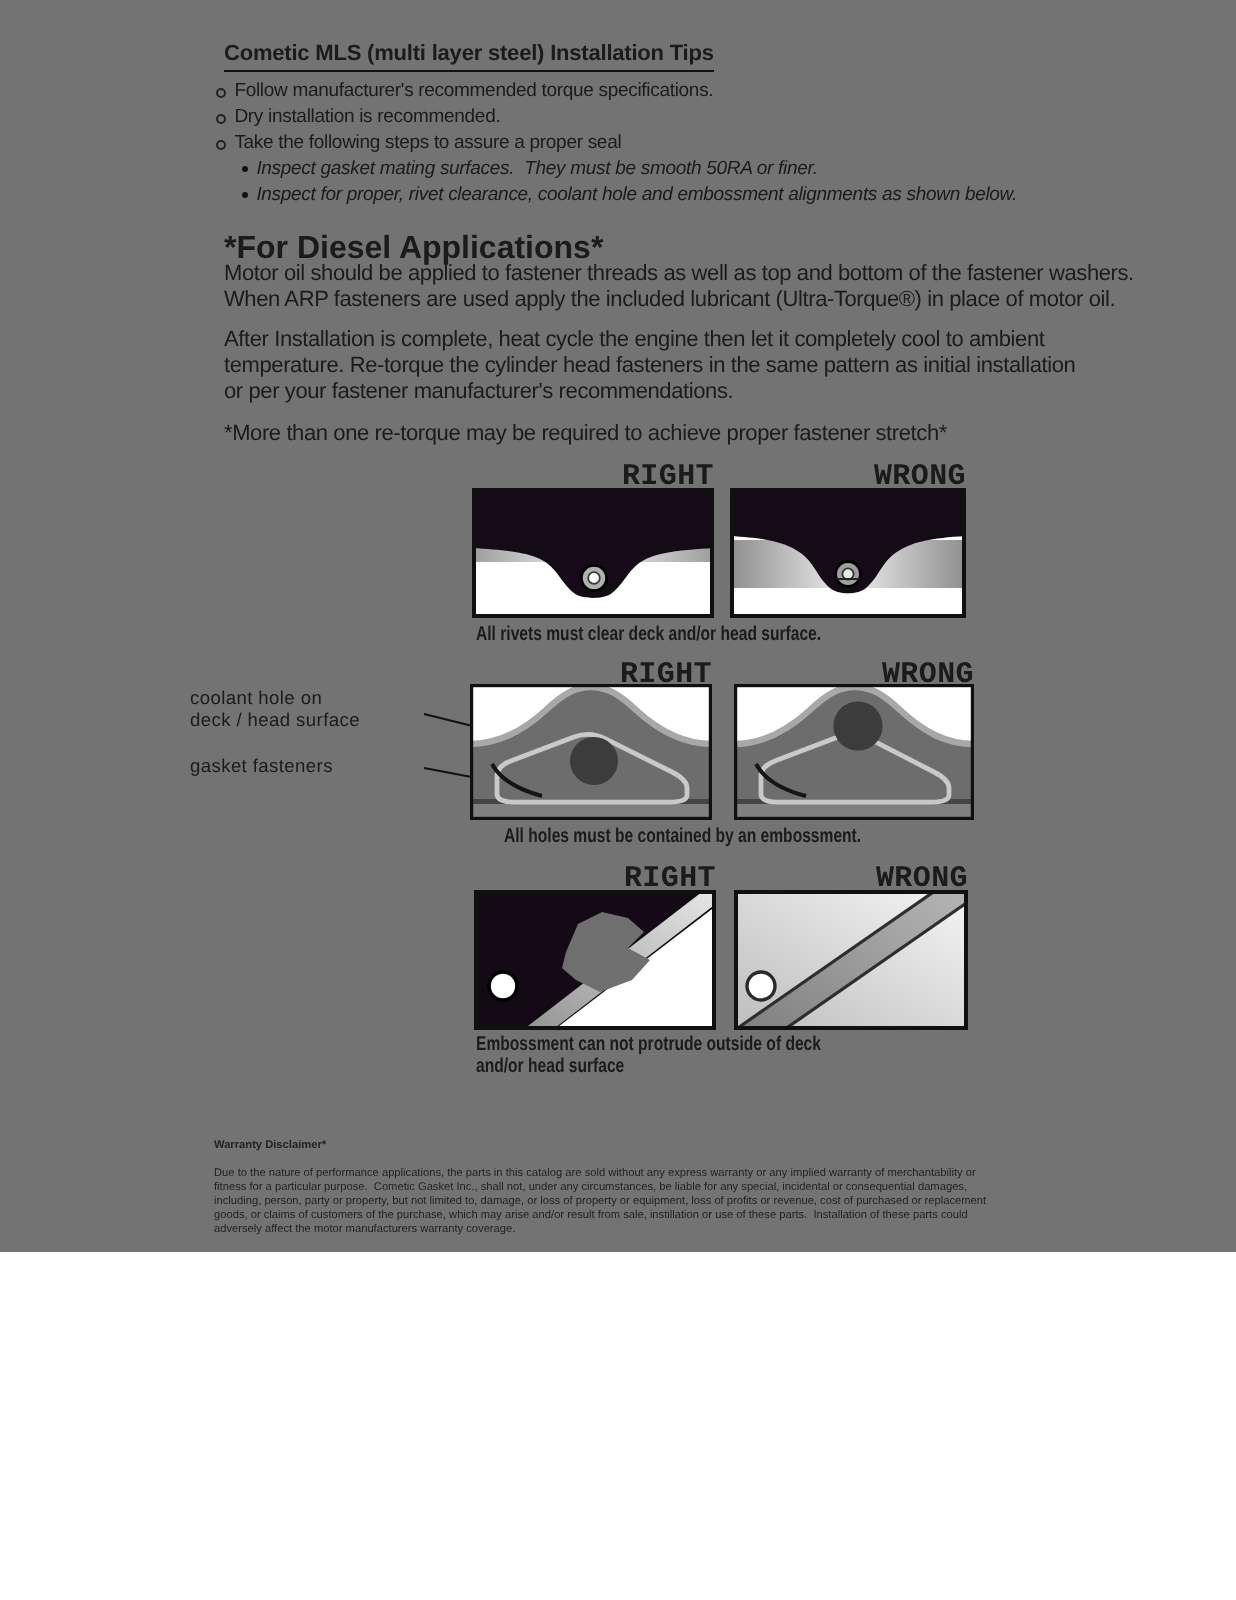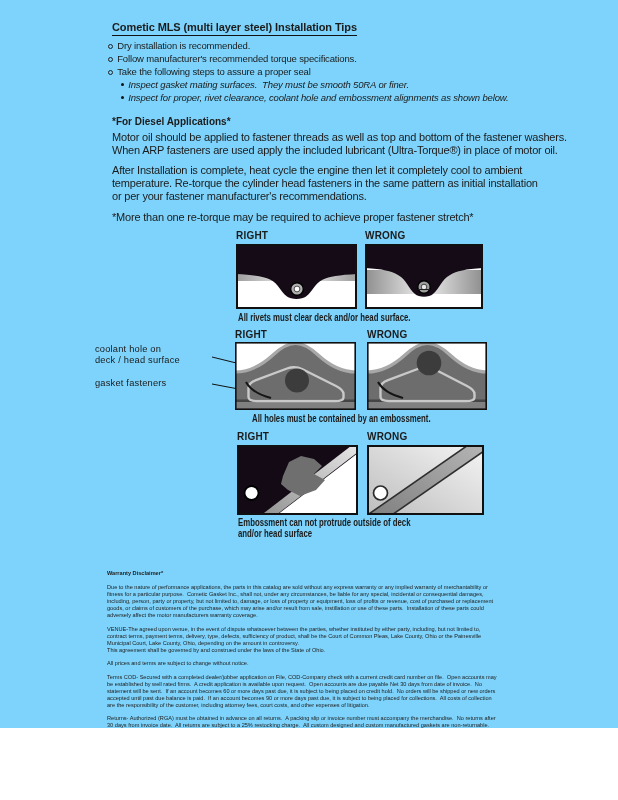--- a/index.html
+++ b/index.html
@@ -1,33 +1,33 @@
 <!DOCTYPE html>
 <html><head>
 <meta charset="utf-8">
 <style>
   html,body { margin:0; padding:0; background:#ffffff; }
   .page {
-    position:relative; width:618px; height:728px; background:#7dd3fc;
+    position:relative; width:618px; height:626px; background:#737373;
     font-family:"Liberation Sans", sans-serif; color:#1b1b1b; overflow:hidden;
   }
   .title {
     position:absolute; left:112px; top:21px;
     font-size:11px; font-weight:bold; letter-spacing:-0.1px;
     border-bottom:1.2px solid #111; padding-bottom:1.5px; white-space:pre;
   }
   .bullets { position:absolute; left:108px; top:39px; font-size:9.5px; letter-spacing:-0.15px; }
   .b-row { display:flex; align-items:flex-start; height:13px; line-height:13px; white-space:pre; }
   .b-row.sub { margin-left:13px;font-style:italic; }
   .ring { width:3.2px; height:3.2px; border:0.9px solid #222; border-radius:50%; margin:4.5px 4px 0 0; flex:none; }
   .dot  { width:3.2px; height:3.2px; background:#111; border-radius:50%; margin:4.8px 4px 0 0; flex:none; }
-  .h2 { position:absolute; left:112px; top:116px; font-size:10px; font-weight:bold; white-space:pre; }
+  .h2 { position:absolute; left:112px; top:116px; font-size:16px; font-weight:bold; white-space:pre; }
   .para { position:absolute; left:112px; font-size:11px; line-height:13px; letter-spacing:-0.2px; white-space:pre; }
   #para1 { top:131px; } #para2 { top:164px; } #note { top:211px; }
-  .fig-label { position:absolute; font-size:10px; font-weight:bold; text-align:left; letter-spacing:0.2px; }
+  .fig-label { position:absolute; font-size:15px; font-weight:bold; text-align:right; letter-spacing:0.2px;font-family:Liberation Mono, monospace; }
   .figbox { position:absolute; }
   .figbox svg { display:block; }
   .caption {
     position:absolute; font-weight:bold; font-size:10px; line-height:11px;
     white-space:pre; transform:scaleX(0.78); transform-origin:0 0;
   }
   .ann {
     position:absolute; left:95px; width:115px; text-align:left;
     font-size:9.3px; line-height:10.5px; letter-spacing:0.2px; white-space:pre;
   }
@@ -41,25 +41,25 @@
 </head>
 <body>
 
 <div class="page">
 
   <div class="title">Cometic MLS (multi layer steel) Installation Tips</div>
 
   <div class="bullets">
     <div class="b-row">
       <span class="ring"></span>
-      <span>Dry installation is recommended.</span>
+      <span>Follow manufacturer's recommended torque specifications.</span>
     </div>
     <div class="b-row">
       <span class="ring"></span>
-      <span>Follow manufacturer's recommended torque specifications.</span>
+      <span>Dry installation is recommended.</span>
     </div>
     <div class="b-row">
       <span class="ring"></span>
       <span>Take the following steps to assure a proper seal</span>
     </div>
     <div class="b-row sub">
       <span class="dot"></span>
       <span>Inspect gasket mating surfaces.  They must be smooth 50RA or finer.</span>
     </div>
     <div class="b-row sub">

